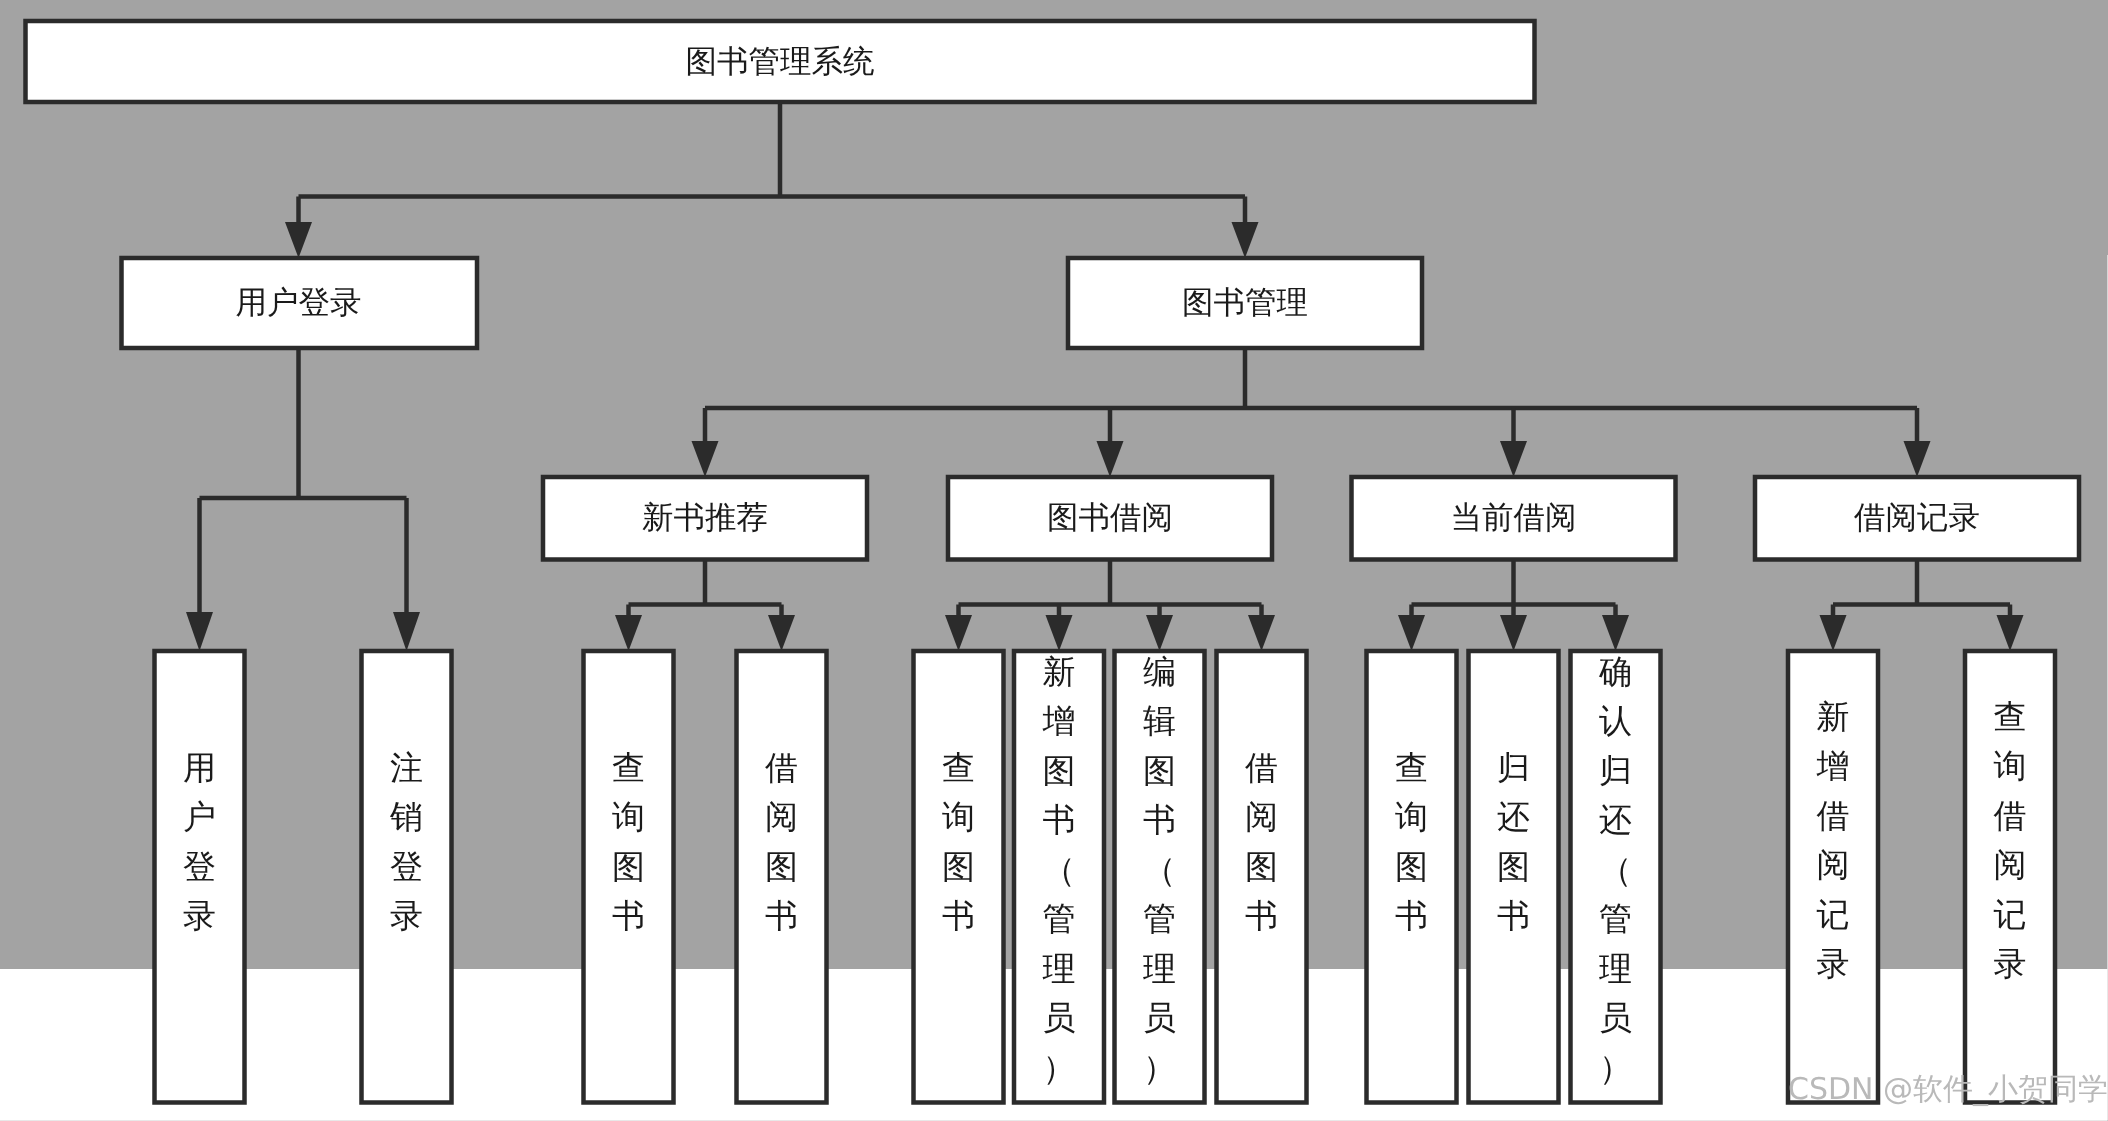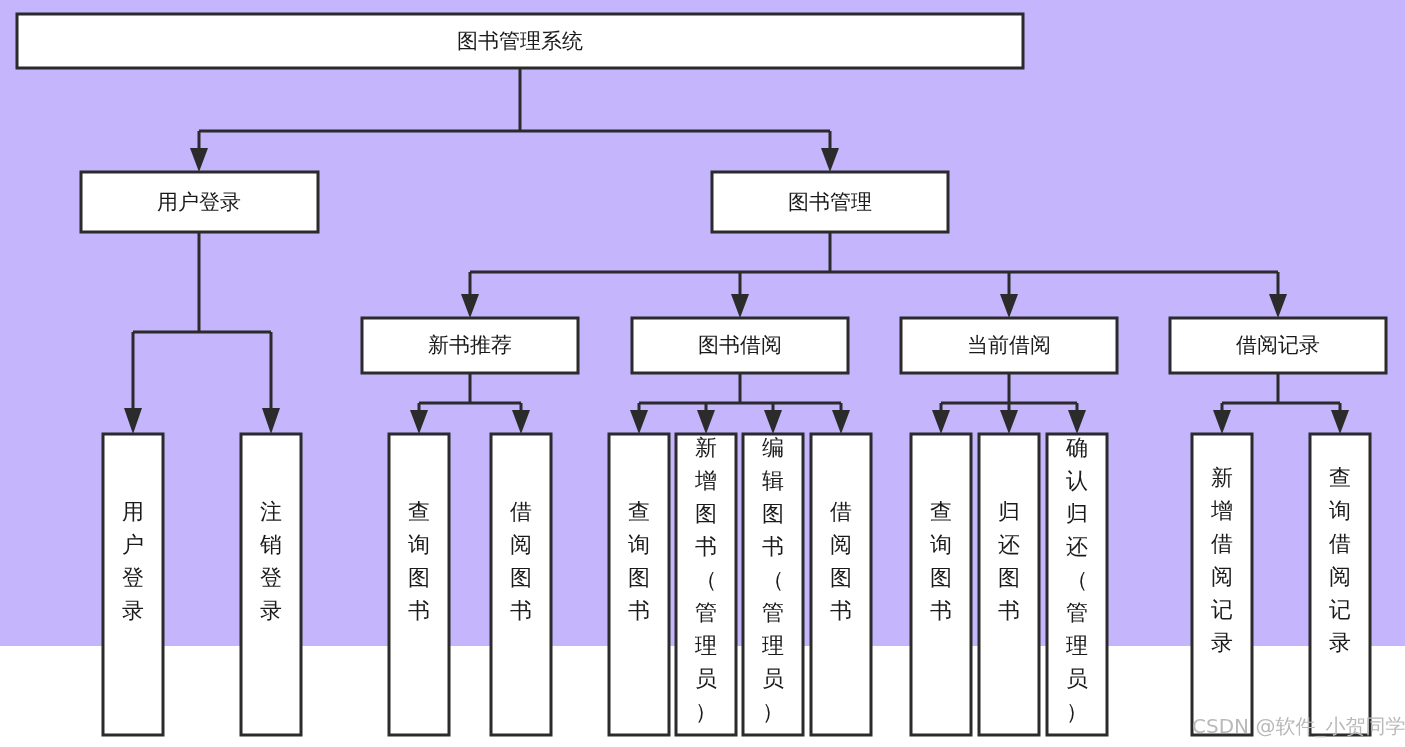--- a/index.html
+++ b/index.html
@@ -11,21 +11,21 @@
   body {
     width: 1405px;
     height: 747px;
     font-family: "DejaVu Sans", "Liberation Sans", sans-serif;
     overflow: hidden;
   }
   #diagram-root {
     position: relative;
     width: 1405px;
     height: 646px;
-    background: #c4b5fd;
+    background: #a3a3a3;
   }
   svg#chart-svg {
     position: absolute;
     left: 0;
     top: 0;
     width: 1405px;
     height: 747px;
     display: block;
   }
   .node-rect {

